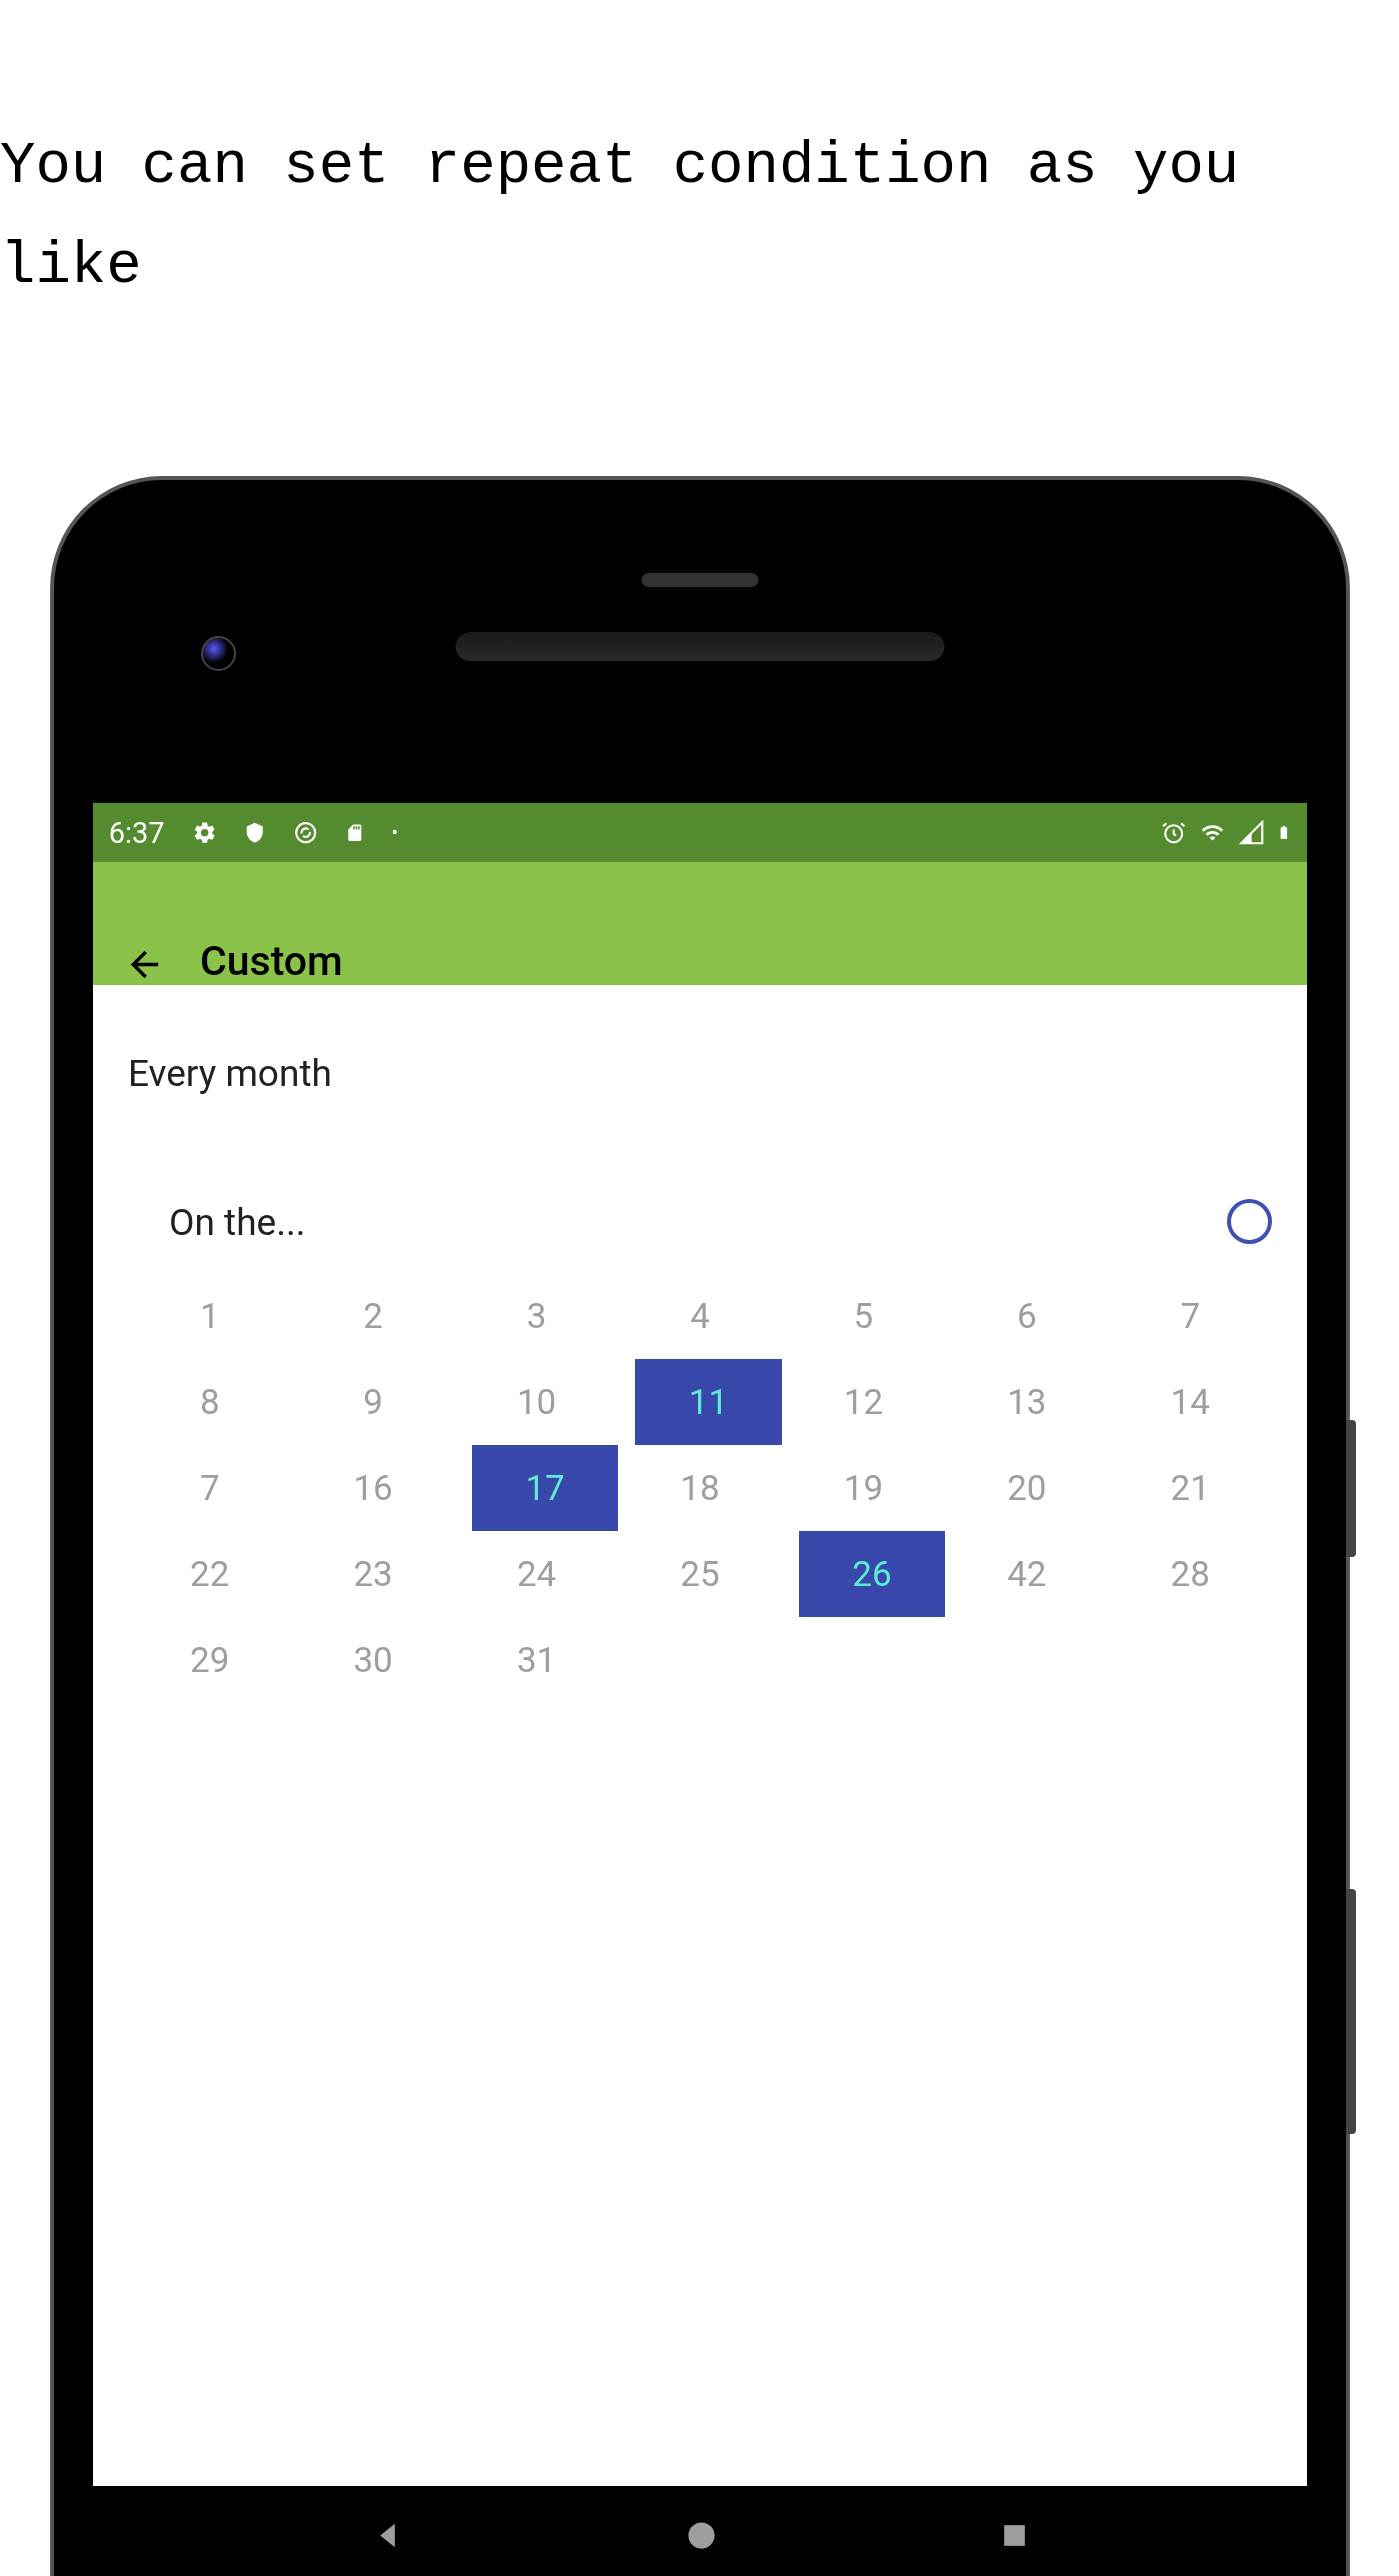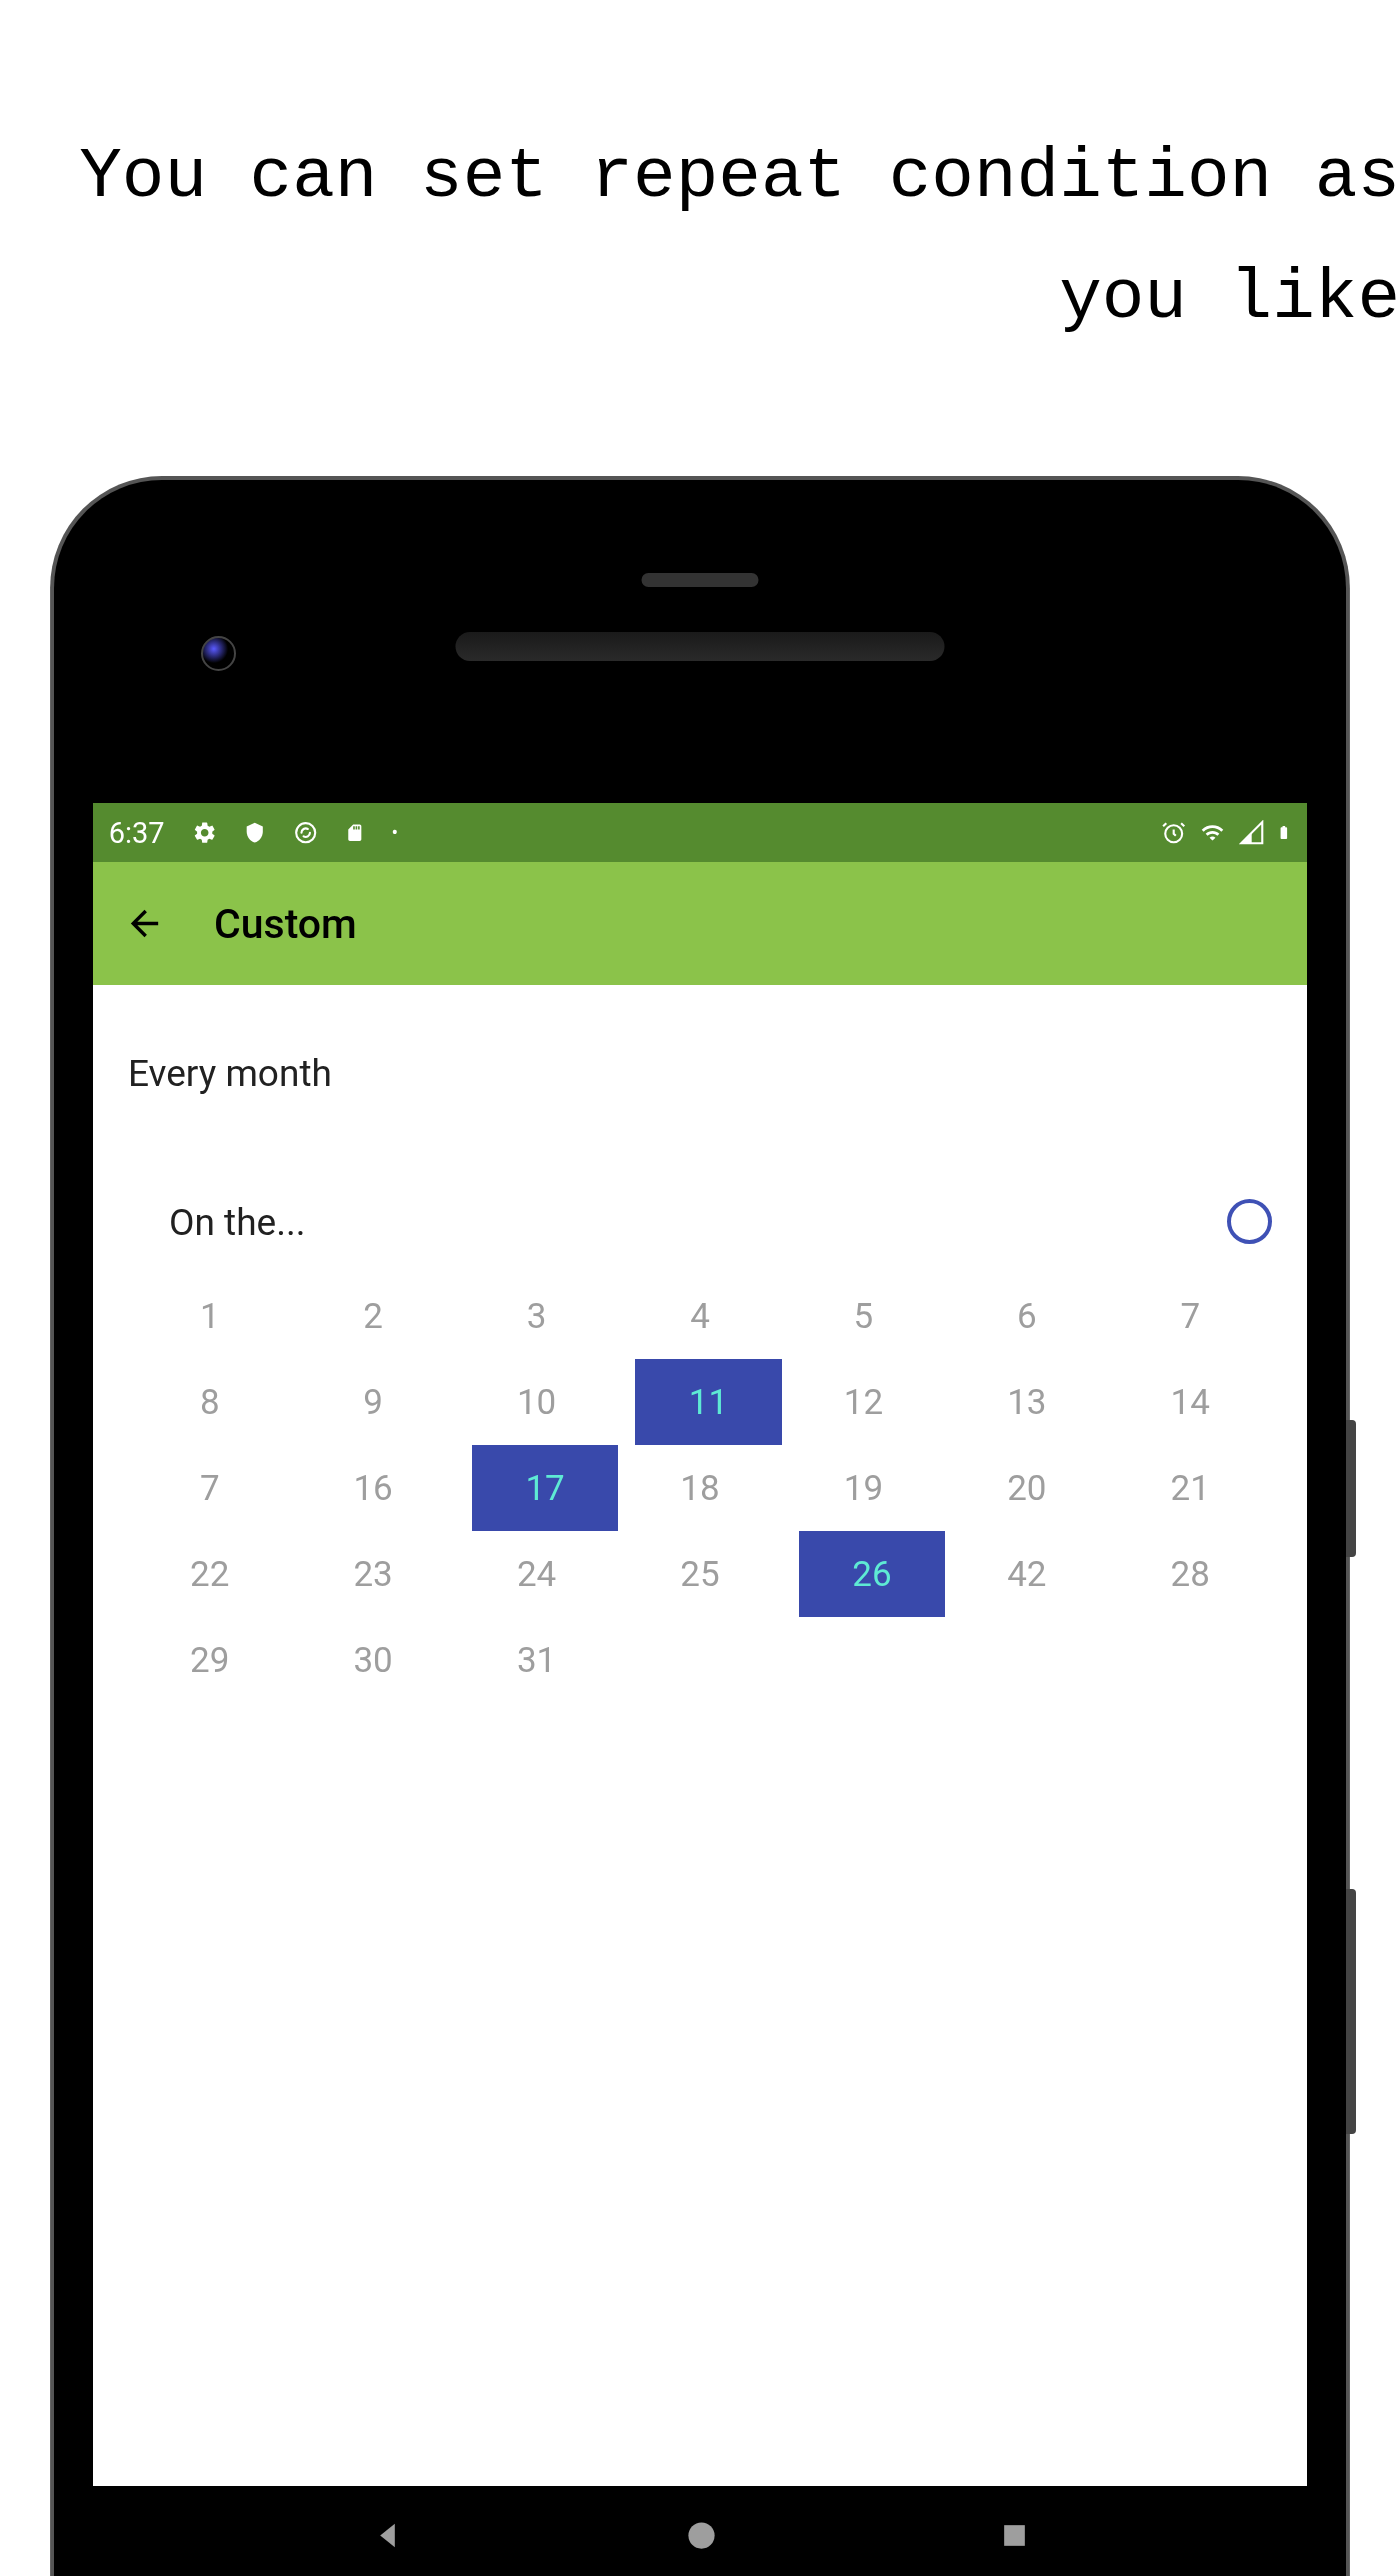--- a/index.html
+++ b/index.html
@@ -15,23 +15,23 @@
       height: 2576px;
       position: relative;
     }
 
     .caption {
       position: absolute;
       top: 117px;
       left: 50%;
       transform: translateX(-50%);
       font-family: 'Courier New', monospace;
-      font-size: 71px;
+      font-size: 59px;
       color: #000;
-      text-align: right;
+      text-align: left;
       line-height: 1.7;
       width: 100%;
     }
 
     .phone-frame {
       position: absolute;
       top: 480px;
       left: 50%;
       transform: translateX(-50%);
       width: 1292px;
@@ -118,23 +118,23 @@
     .status-icon {
       display: inline-flex;
       align-items: center;
       justify-content: center;
     }
 
     .app-bar {
       height: 123px;
       background: #8bc34a;
       display: flex;
-      align-items: center;
+      align-items: flex-end;
       padding: 0 31px;
-      gap: 49px;
+      gap: 35px;
     }
 
     .back-arrow {
       width: 41px;
       height: 41px;
       color: #000;
     }
 
     .app-title {
       font-size: 41px;

